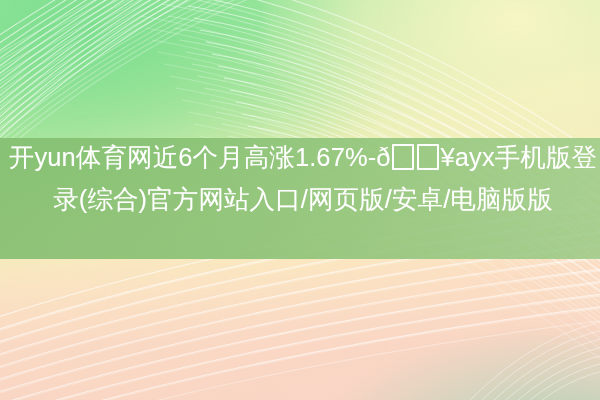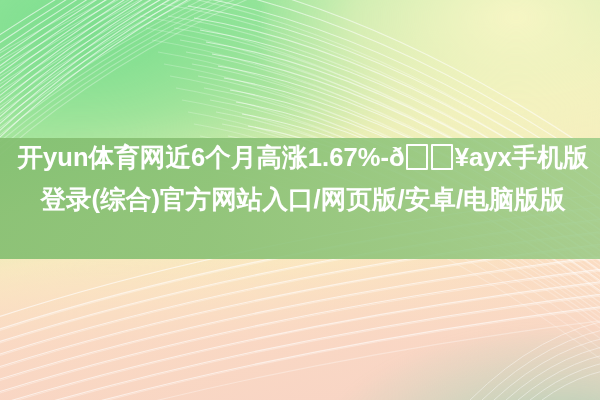--- a/index.html
+++ b/index.html
@@ -113,21 +113,21 @@
         rgba(150, 201, 131, 0.82) 100%);
     overflow: hidden;
   }
   .band-text {
     position: absolute;
     left: 6px;
     right: 0;
     top: -2px;
     text-align: center;
     color: #ffffff;
-    font-weight: 700;
+    font-weight: 400;
     font-size: 25.5px;
     line-height: 42px;
     letter-spacing: 0.1px;
     white-space: normal;
     word-break: break-word;
     padding: 0 2px;
     text-shadow: 0 0 1px rgba(255,255,255,0.25);
   }
   .tofu {
     display: inline-block;

